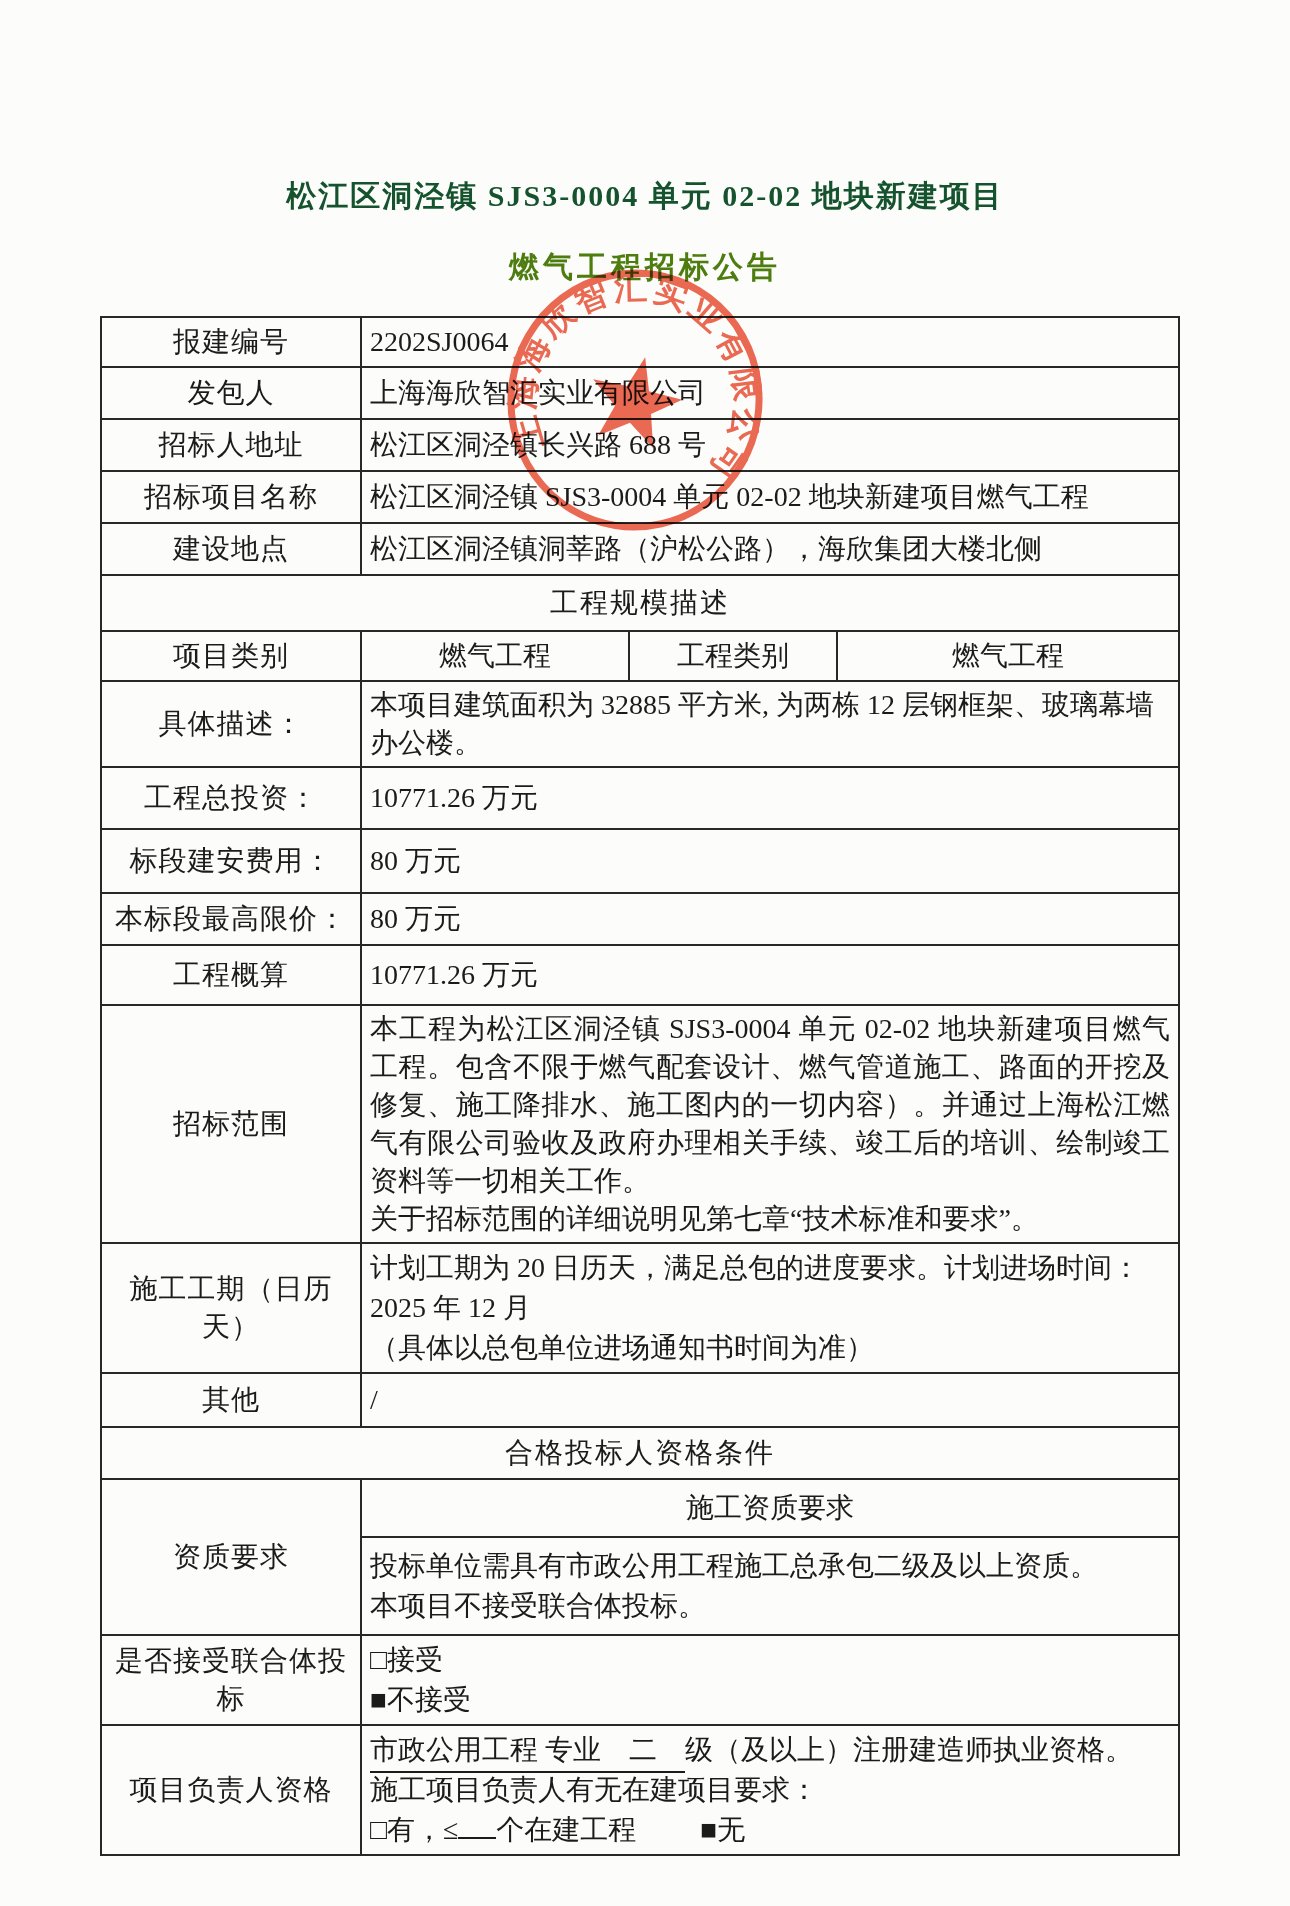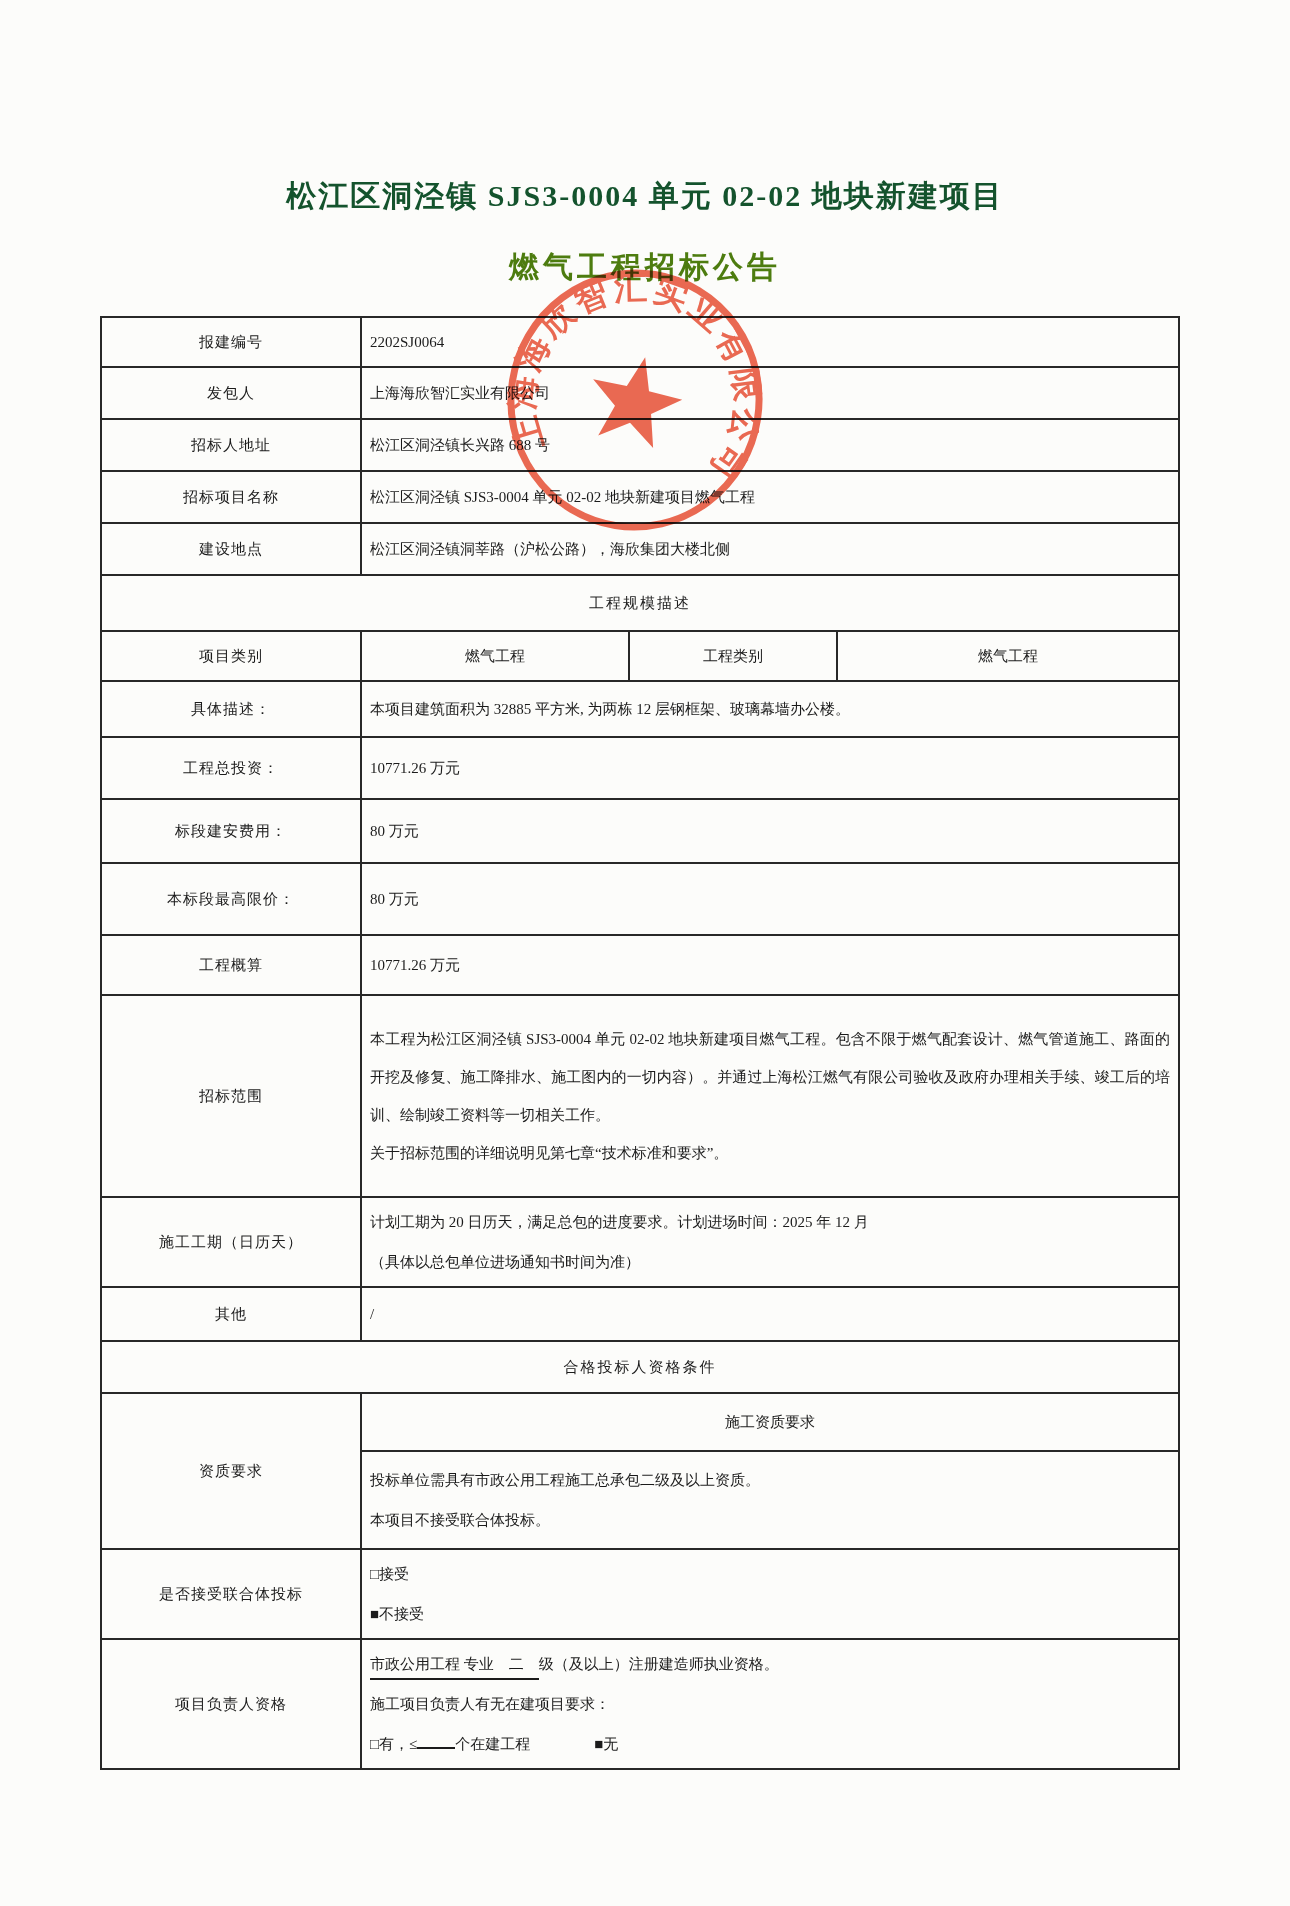--- a/index.html
+++ b/index.html
@@ -25,21 +25,21 @@
     letter-spacing:4px;color:#4d7c0f;
   }
   table.tender{
     border-collapse:collapse;
     table-layout:fixed;
     width:1078px;
     margin:28px 0 0 100px;
   }
   table.tender td{
     border:2px solid #282828;
-    font-size:15px;
+    font-size:28px;
     padding:4px 8px;
     vertical-align:middle;
     background:transparent;
   }
   td.lbl{text-align:center;letter-spacing:1px;}
   td.val{text-align:left;padding-left:18px;padding-right:14px;}
   td.sec{text-align:center;letter-spacing:2px;}
   td.ctr{text-align:center;}
   .line{line-height:40px;}
   .just{text-align:justify;line-height:38px;margin:0;}
@@ -107,21 +107,21 @@
         <td class="val" colspan="3">本项目建筑面积为 32885 平方米, 为两栋 12 层钢框架、玻璃幕墙办公楼。</td>
       </tr>
       <tr style="height:62px;">
         <td class="lbl">工程总投资：</td>
         <td class="val" colspan="3">10771.26 万元</td>
       </tr>
       <tr style="height:64px;">
         <td class="lbl">标段建安费用：</td>
         <td class="val" colspan="3">80 万元</td>
       </tr>
-      <tr style="height:72px;">
+      <tr style="height:52px;">
         <td class="lbl">本标段最高限价：</td>
         <td class="val" colspan="3">80 万元</td>
       </tr>
       <tr style="height:60px;padding-left:28px;">
         <td class="lbl">工程概算</td>
         <td class="val" colspan="3">10771.26 万元</td>
       </tr>
       <tr style="height:202px;">
         <td class="lbl">招标范围</td>
         <td class="val" colspan="3">

